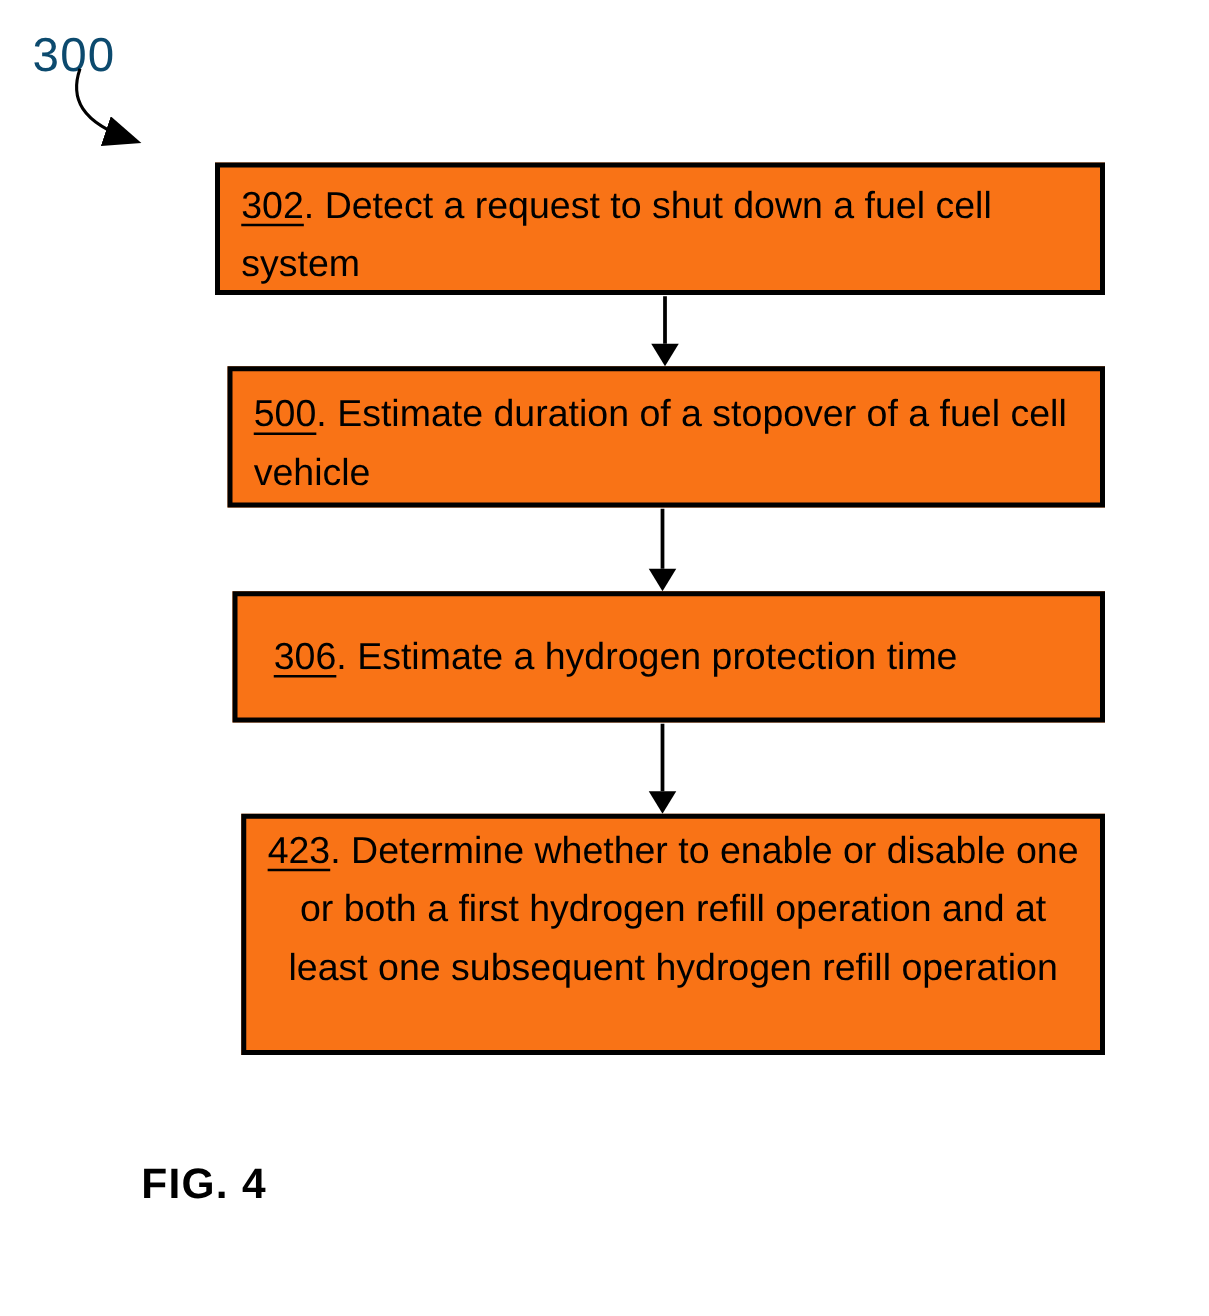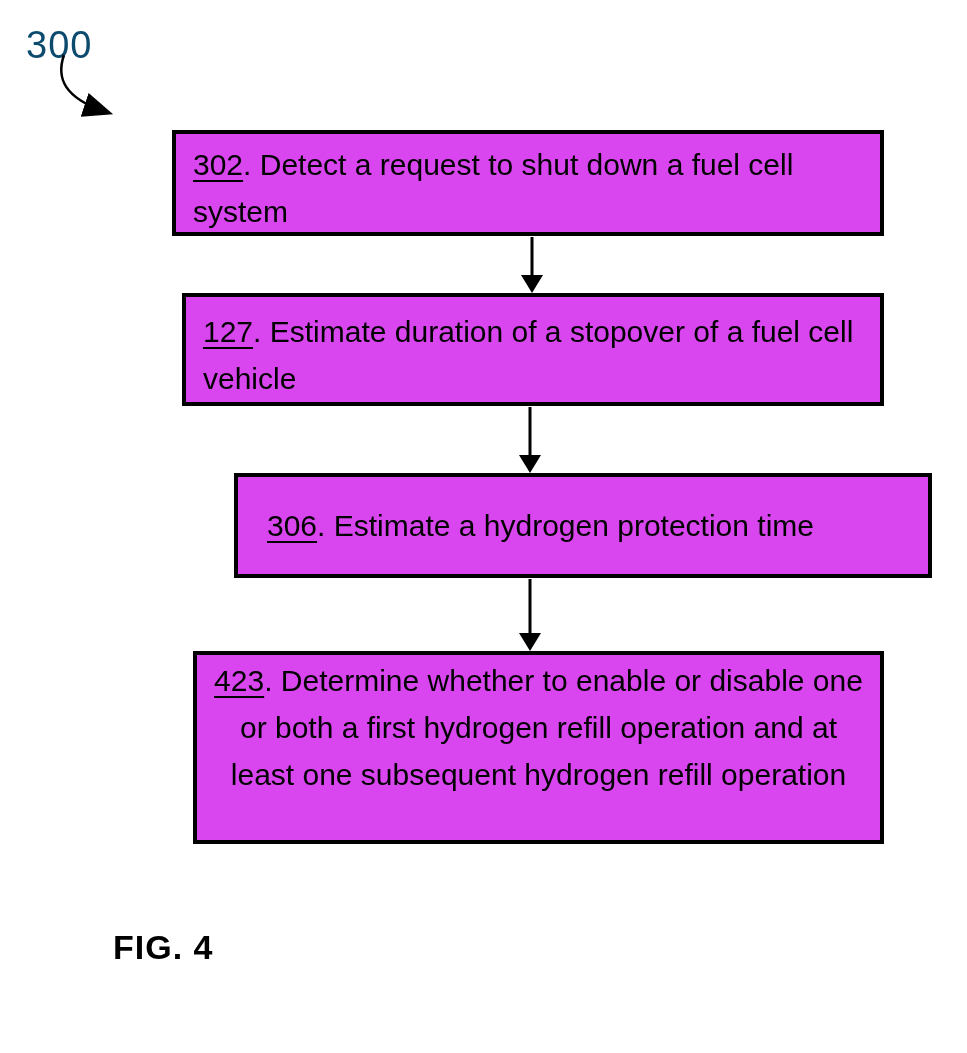--- a/index.html
+++ b/index.html
@@ -25,28 +25,28 @@
 
   .ref-arrow-svg {
     position: absolute;
     left: 48px;
     top: 52px;
   }
 
   .flow-box {
     position: absolute;
     border: 4px solid #000000;
-    background: #d946ef;
+    background: #f97316;
     font-size: 30px;
     line-height: 47px;
     color: #000000;
   }
   .box-302 { left: 172px; top: 130px; width: 712px; height: 106px; padding: 7px 14px 0 17px; text-align: left; }
   .box-304 { left: 182px; top: 293px; width: 702px; height: 113px; padding: 11px 14px 0 17px; text-align: left; }
-  .box-306 { left: 186px; top: 473px; width: 698px; height: 105px; padding: 0 14px 0 29px; text-align: left; display: flex; align-items: center; margin-left: 48px; }
+  .box-306 { left: 186px; top: 473px; width: 698px; height: 105px; padding: 0 14px 0 29px; text-align: left; display: flex; align-items: center; }
   .box-307 { left: 193px; top: 651px; width: 691px; height: 193px; padding: 2px 12px 0 12px; text-align: center; line-height: 47px; }
 
   .step-num { text-decoration: underline; text-underline-offset: 5px; text-decoration-thickness: 2px; }
 
   .flow-arrow {
     position: absolute;
     width: 22px;
   }
   .flow-arrow .shaft {
     position: absolute;
@@ -103,21 +103,21 @@
   <div class="flow-box box-302">
     <span class="step-num">302</span><span>. Detect a request to shut down a fuel cell system</span>
   </div>
 
   <div class="flow-arrow arrow-1">
     <div class="shaft"></div>
     <div class="head"></div>
   </div>
 
   <div class="flow-box box-304">
-    <span class="step-num">127</span><span>. Estimate duration of a stopover of a fuel cell vehicle</span>
+    <span class="step-num">500</span><span>. Estimate duration of a stopover of a fuel cell vehicle</span>
   </div>
 
   <div class="flow-arrow arrow-2">
     <div class="shaft"></div>
     <div class="head"></div>
   </div>
 
   <div class="flow-box box-306">
     <div>
       <span class="step-num">306</span><span>. Estimate a hydrogen protection time</span>

